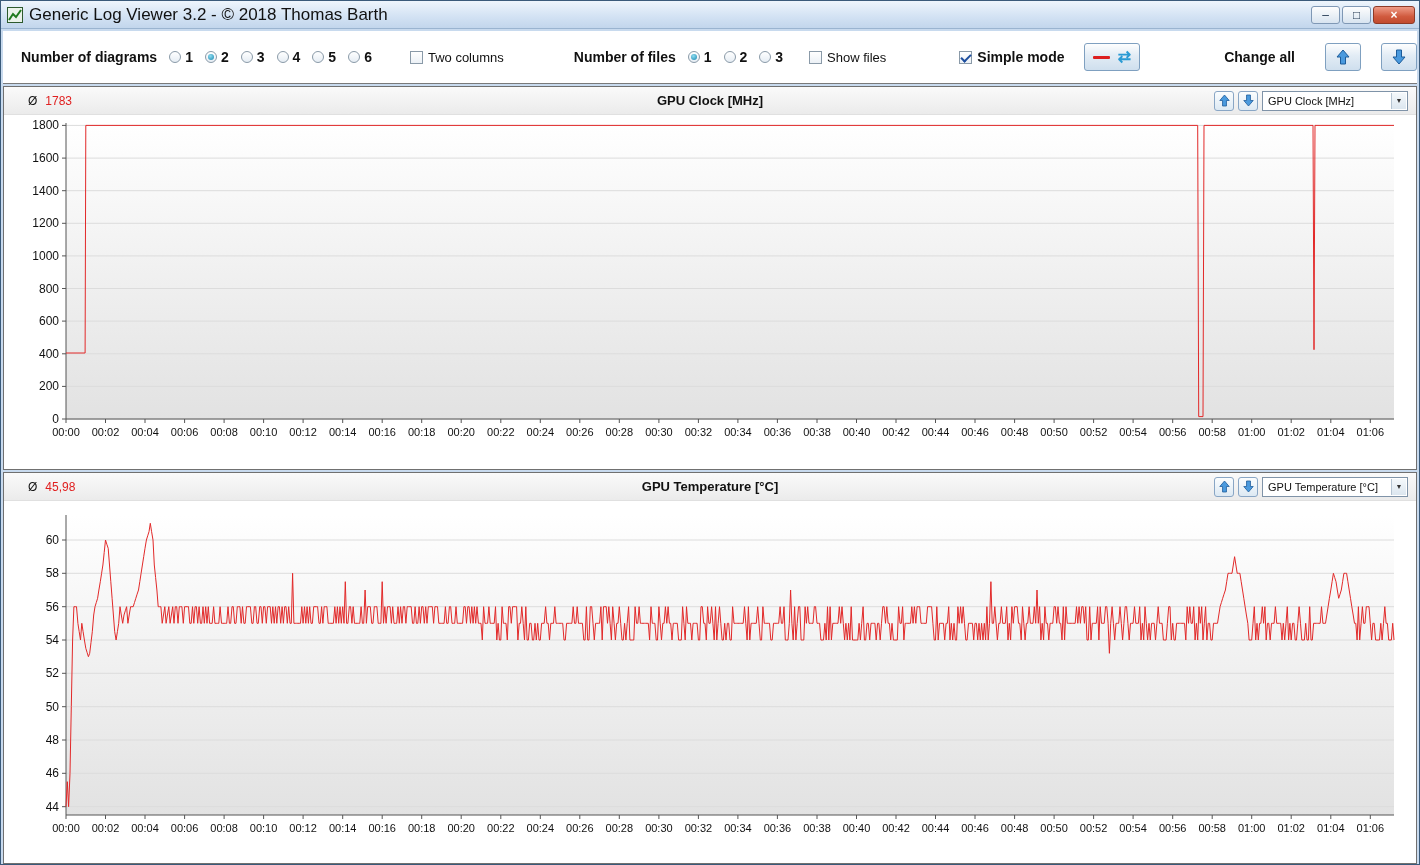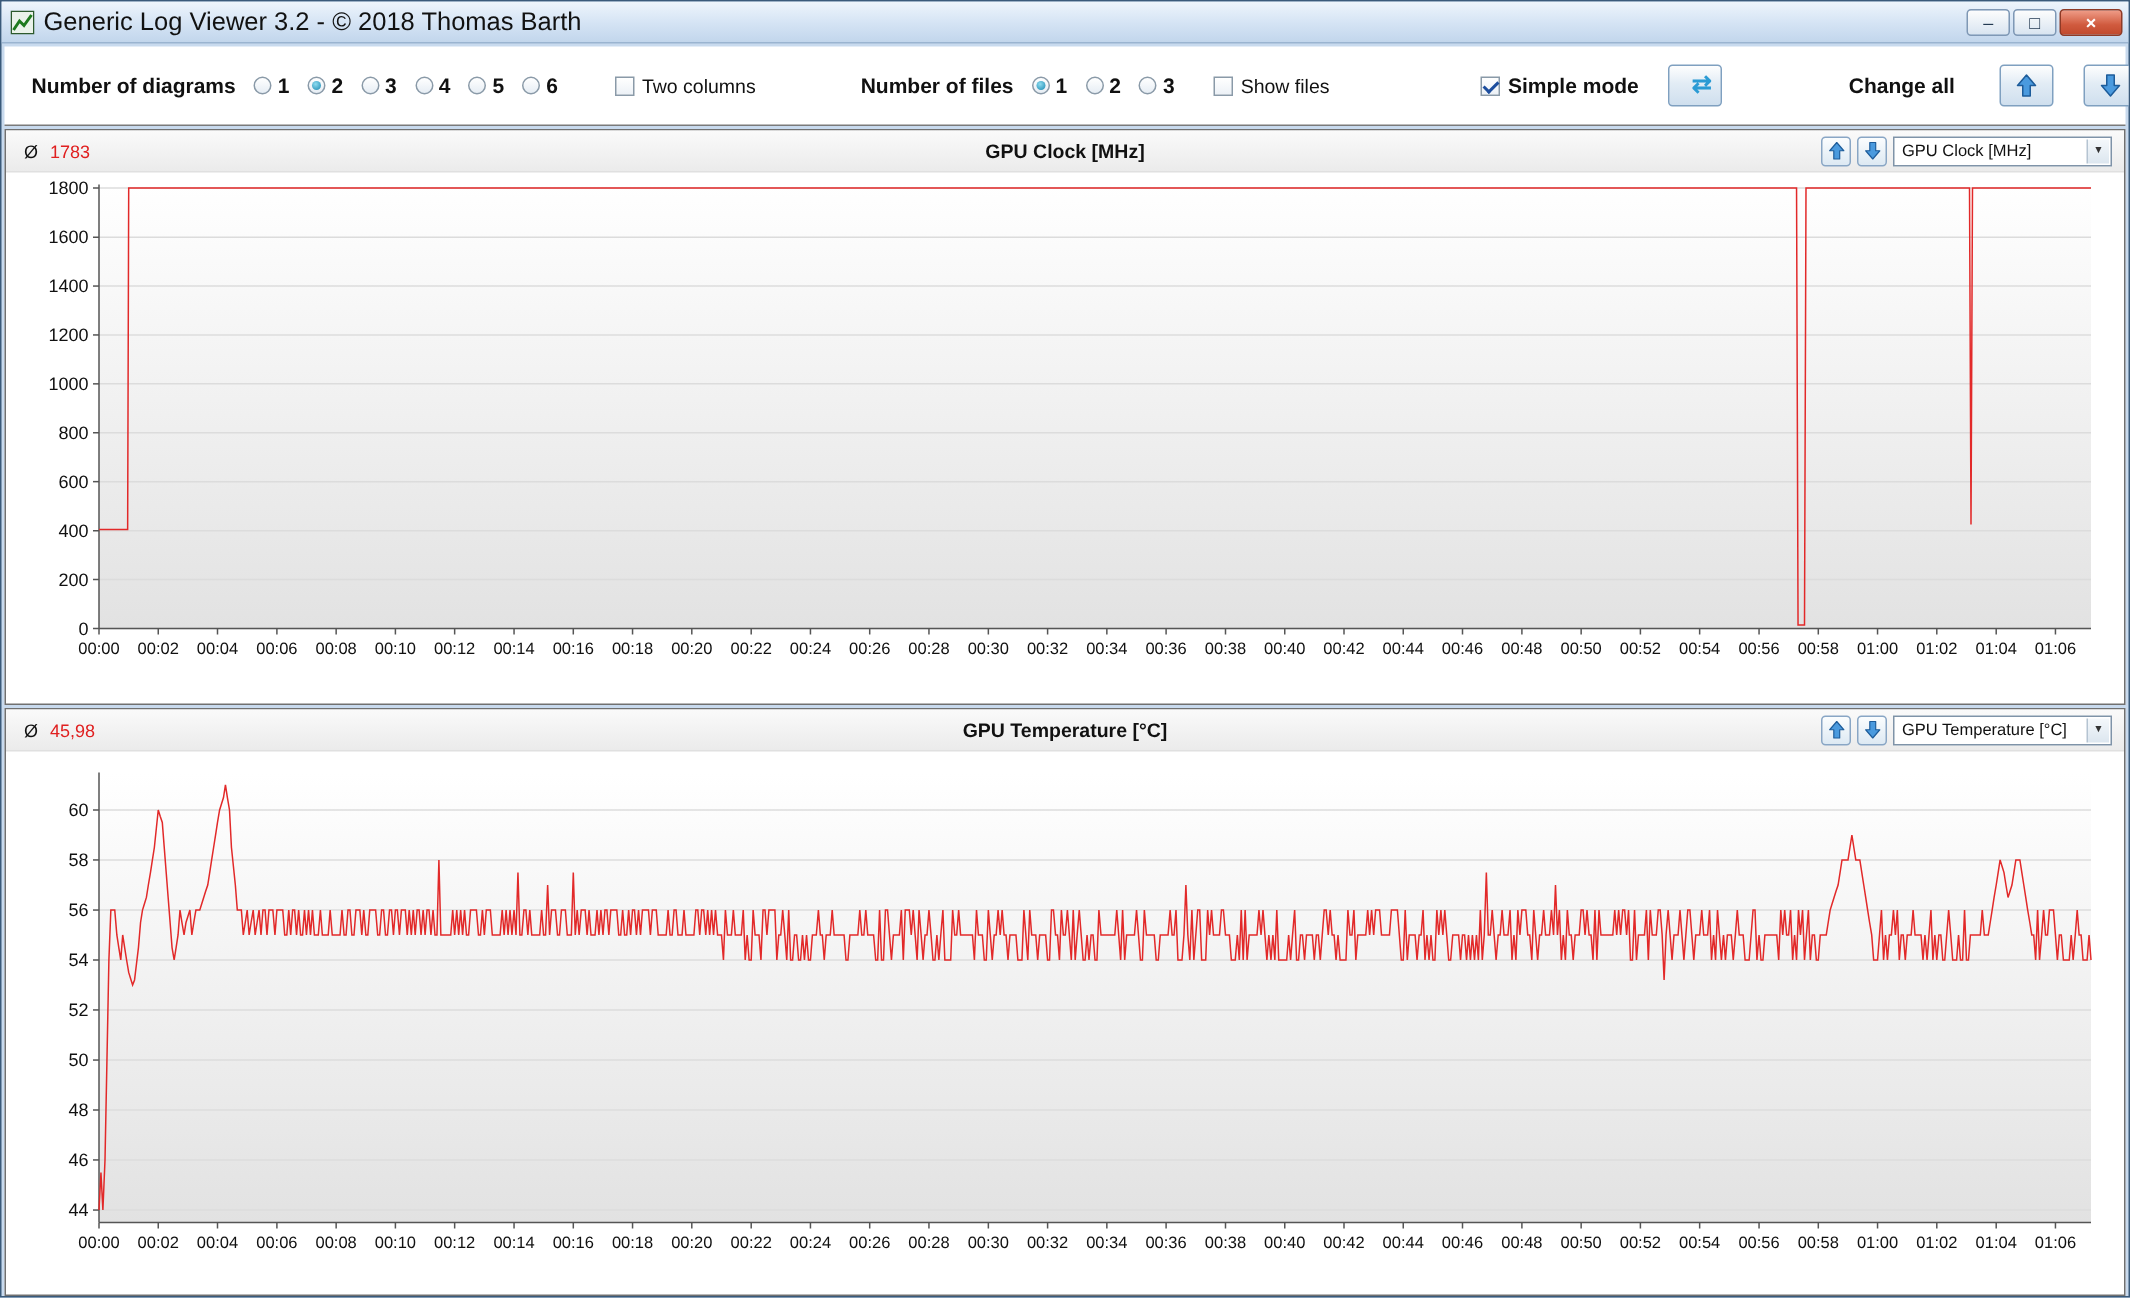--- a/index.html
+++ b/index.html
@@ -67,21 +67,21 @@
   }
   .redline { display:inline-block; width:20px; height:3px; background:#dd2020; border-radius:1px; }
   .refresh-glyph { color:#2b9bd4; font-weight:bold; font-size:16px; line-height:1; }
   
   .panel { background:#fff; border:1px solid #707070; margin-top:2px; }
   .panel-header {
     position:relative; height:28px;
     background:linear-gradient(#fafafa,#ebebeb); border-bottom:1px solid #e0e0e0;
     display:flex; align-items:center;
   }
-  .avg { position:absolute; left:12px; font-size:12px; color:#111; }
+  .avg { position:absolute; left:24px; font-size:12px; color:#111; }
   .avg-num { color:#e02020; margin-left:8px; }
   .panel-title { position:absolute; left:50%; transform:translateX(-50%); font-size:13px; font-weight:bold; color:#111; }
   .panel-controls { position:absolute; right:8px; display:flex; align-items:center; gap:4px; }
   .mini-btn {
     width:20px; height:20px; padding:0; display:inline-flex; align-items:center; justify-content:center;
     border:1px solid #89a6c5; border-radius:3px; cursor:default;
     background:linear-gradient(#fbfdfe,#dde9f3);
   }
   .combo {
     width:146px; height:20px; border:1px solid #7f93a8; background:#fff;
@@ -168,21 +168,21 @@
     <label class="radio">
       <span class="rdot"></span>
       <span class="bold">3</span>
     </label>
 
     <label class="check" style="margin-left:26px;">
       <span class="cbox"></span>
       <span>Show files</span>
     </label>
 
-    <label class="check" style="margin-left:56px;padding-left:45px;">
+    <label class="check" style="margin-left:28px;padding-left:45px;">
       <span class="cbox checked"></span>
       <span class="bold">Simple mode</span>
     </label>
 
     <button class="tool-btn" style="margin-left:20px; width:66px;">
       <span class="redline"></span>
       <span class="refresh-glyph">⇄</span>
     </button>
 
     <span class="bold" style="margin-left:84px;">Change all</span>

